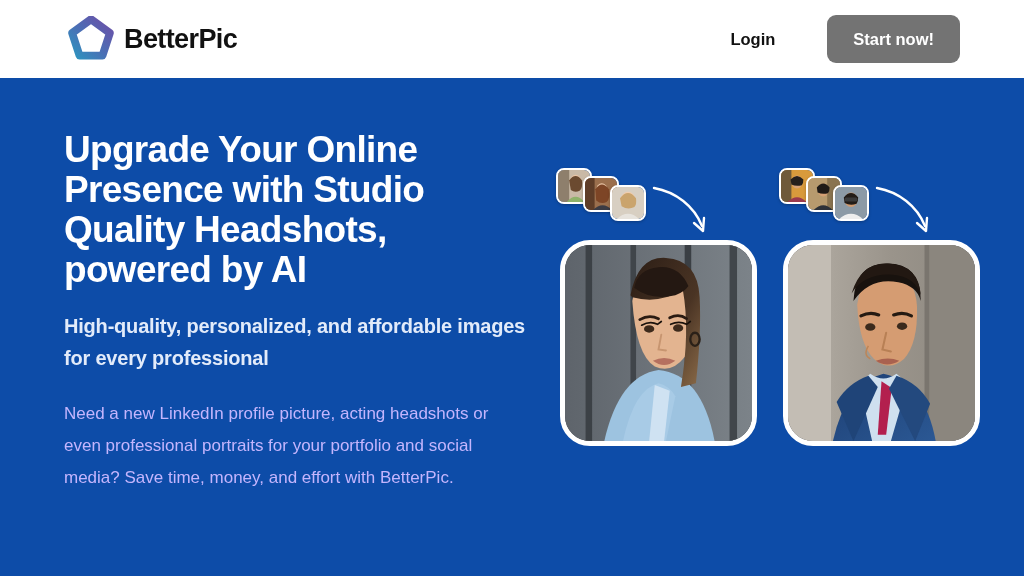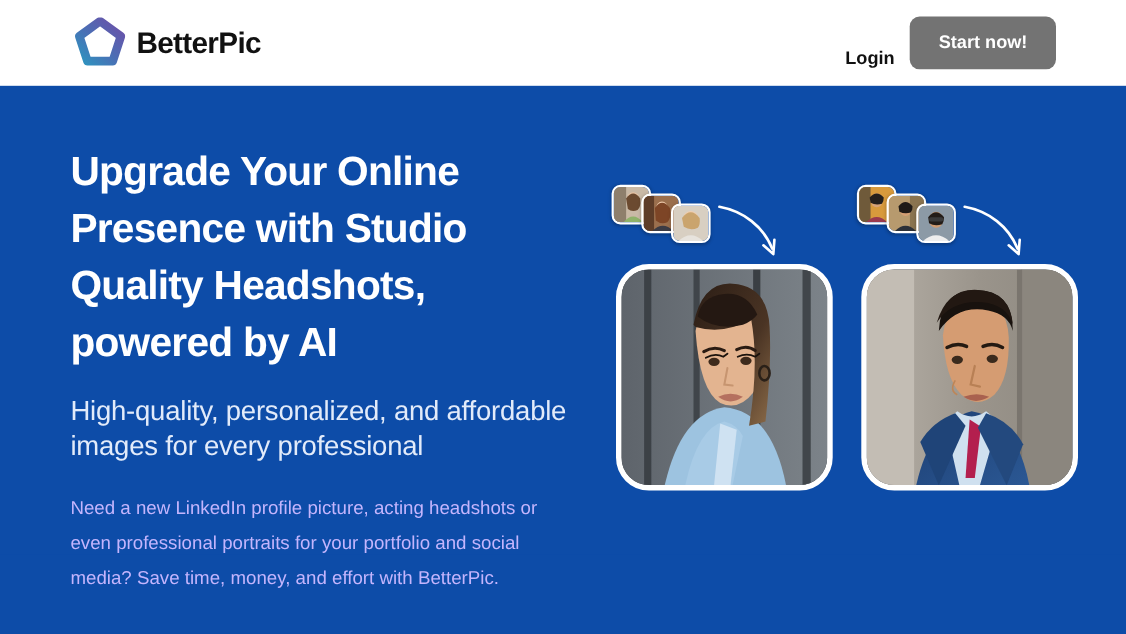--- a/index.html
+++ b/index.html
@@ -70,24 +70,24 @@
   .nav-link.is-active { color: #1356c4; }
 
   .nav-item-home    { margin-left: 0px; }
   .nav-item-process { margin-left: 34px; }
   .nav-item-pricing { margin-left: 38px; }
   .nav-item-blog    { margin-left: 40px; }
   .nav-item-nearme  { margin-left: 38px; }
 
   .nav-right {
     display: flex;
-    align-items: flex-end;
+    align-items: center;
     margin-left: auto;
     margin-right: 64px;
-    gap: 14px;
+    gap: 52px;
   }
 
   .login-link {
     font-size: 16.5px;
     font-weight: bold;
     color: #111111;
     cursor: pointer;
   }
 
   .cta-button {
@@ -115,31 +115,31 @@
 
   .hero-copy {
     position: absolute;
     left: 64px;
     top: 52px;
     width: 470px;
   }
 
   .headline {
     font-size: 37px;
-    line-height: 52px;
+    line-height: 40px;
     font-weight: bold;
     color: #ffffff;
     letter-spacing: -0.7px;
   }
 
   .subheadline {
     margin-top: 20px;
-    font-size: 25px;
+    font-size: 20px;
     line-height: 32px;
-    font-weight: normal;
+    font-weight: bold;
     color: #e2ebfa;
     letter-spacing: -0.2px;
   }
 
   .bodycopy {
     margin-top: 24px;
     font-size: 17px;
     line-height: 32px;
     color: #c4b5fd;
     width: 455px;

